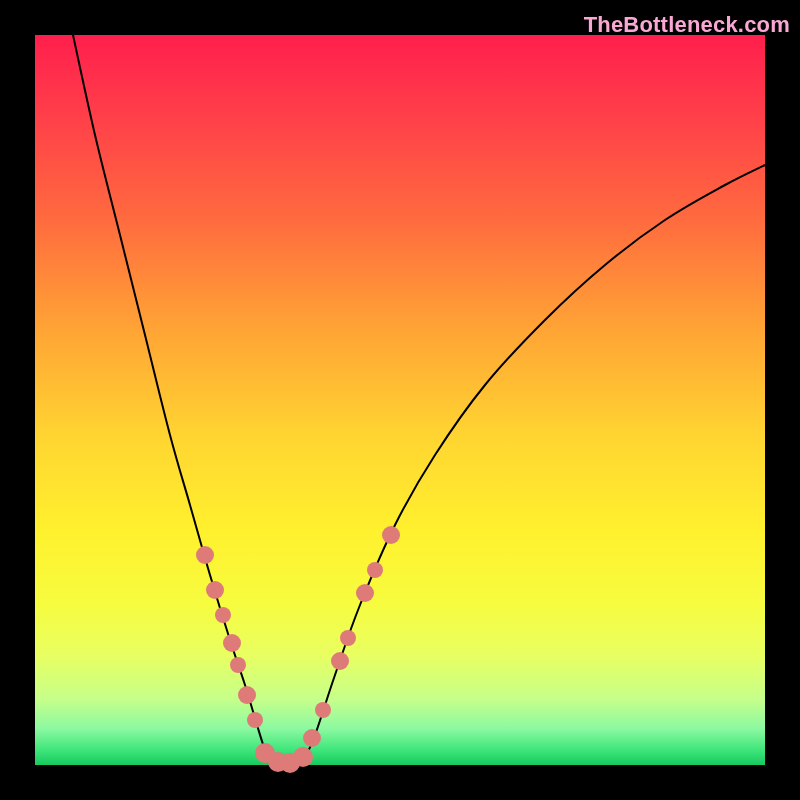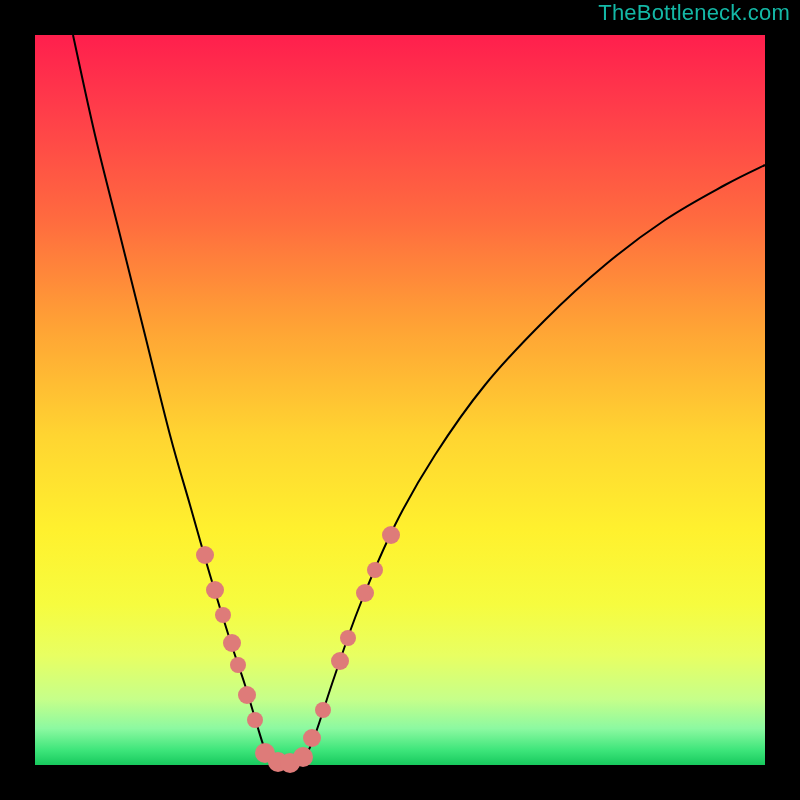--- a/index.html
+++ b/index.html
@@ -33,26 +33,26 @@
       #f6fc3f 78%,
       #e8ff62 85%,
       #c6ff8a 91%,
       #8cf9a1 95%,
       #3de57a 98%,
       #17c95d 100%
     );
   }
   .watermark {
     position: absolute;
-    top: 0;
+    top: 12px;
     right: 10px;
     font-family: Arial, Helvetica, sans-serif;
     font-size: 22px;
-    font-weight: 400;
-    color: #14b8a6;
+    font-weight: 700;
+    color: #f9a8d4;
     letter-spacing: 0.2px;
   }
   svg.curves {
     position: absolute;
     left: 0;
     top: 0;
     width: 730px;
     height: 730px;
     overflow: visible;
   }

